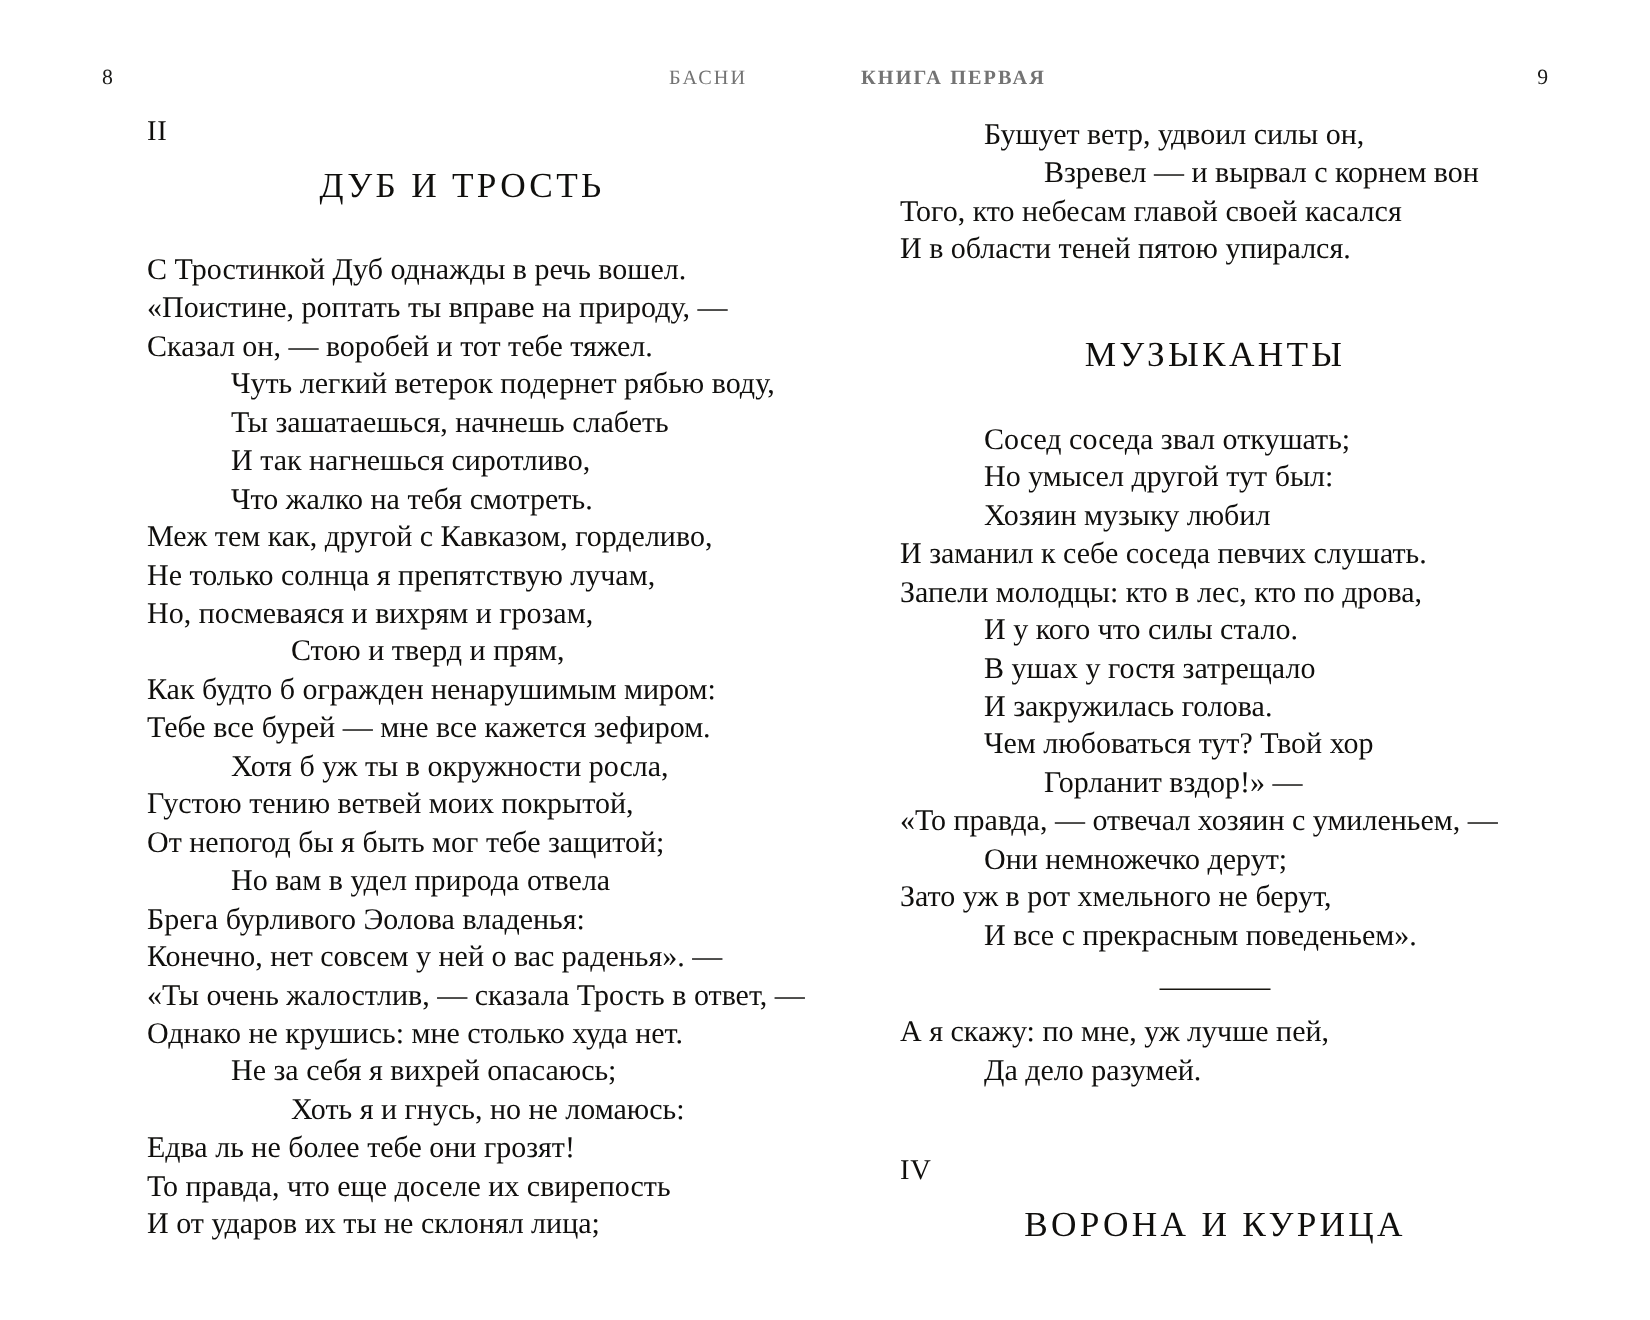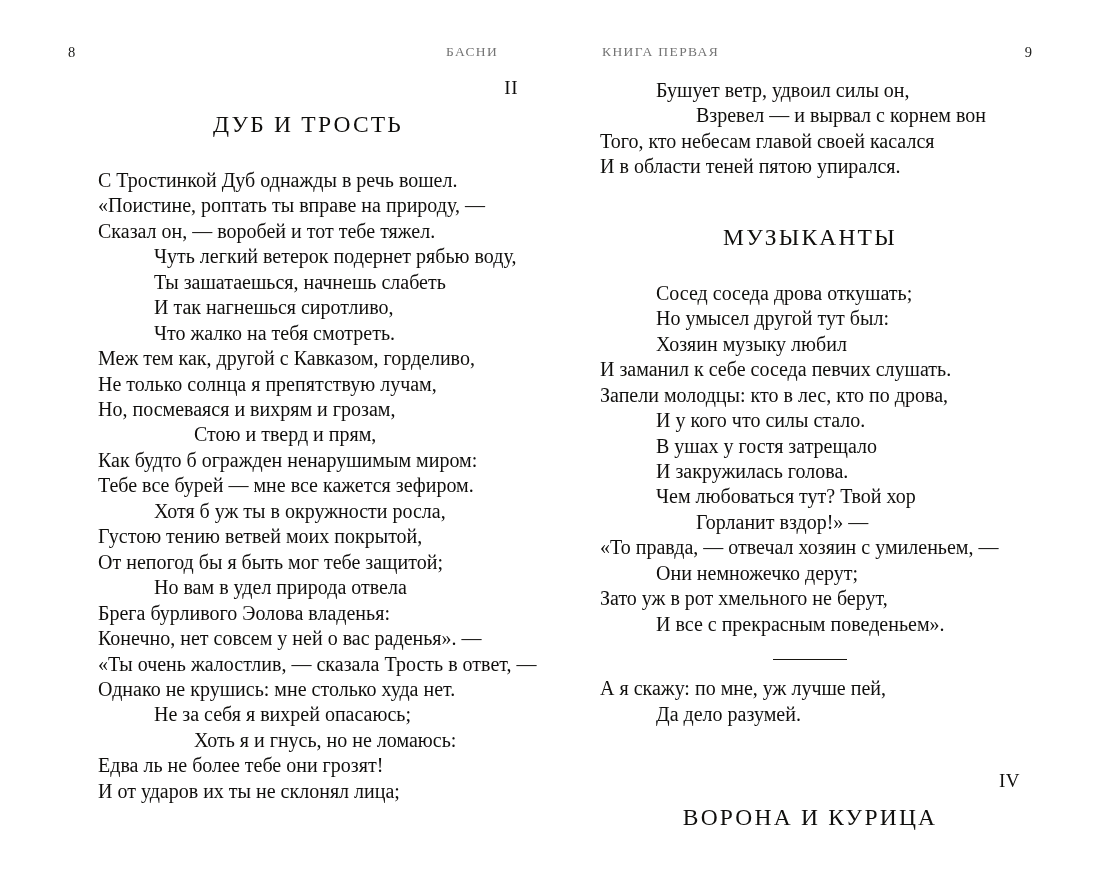--- a/index.html
+++ b/index.html
@@ -28,36 +28,36 @@
   }
   .folio {
     position: absolute;
     top: 44px;
     font-size: 14.5px;
     color: #1a1a18;
   }
   #folio-left  { left: 68px; }
   #folio-right { right: 68px; }
   #head-verso  { left: 446px; }
-  #head-recto  { left: 602px; }
+  #head-recto  { left: 574px; font-weight: bold; }
 
   
   .page {
     position: absolute;
     top: 78px;
     width: 420px;
   }
   #page-verso { left: 98px; }
   #page-recto { left: 600px; }
 
   
   .fable { margin: 0; }
 
   .fable-number {
-    text-align: right;
+    text-align: left;
     font-size: 19px;
     letter-spacing: 0.5px;
     margin: 0 0 12px 0;
     line-height: 1.1;
   }
   .fable-title {
     text-align: center;
     font-size: 23.5px;
     letter-spacing: 2.2px;
     margin: 0 0 30px 0;
@@ -125,40 +125,41 @@
           <div class="line i0">Густою тению ветвей моих покрытой,</div>
           <div class="line i0">От непогод бы я быть мог тебе защитой;</div>
           <div class="line i2">Но вам в удел природа отвела</div>
           <div class="line i0">Брега бурливого Эолова владенья:</div>
           <div class="line i0">Конечно, нет совсем у ней о вас раденья». —</div>
           <div class="line i0">«Ты очень жалостлив, — сказала Трость в ответ, —</div>
           <div class="line i0">Однако не крушись: мне столько худа нет.</div>
           <div class="line i2">Не за себя я вихрей опасаюсь;</div>
           <div class="line i3">Хоть я и гнусь, но не ломаюсь:</div>
           <div class="line i0">Едва ль не более тебе они грозят!</div>
+          <div class="line i0">То правда, что еще доселе их свирепость</div>
           <div class="line i0">И от ударов их ты не склонял лица;</div>
         </div>
     </div>
   </div>
 
   <div class="page" id="page-recto">
 
     <div class="verse">
         <div class="line i2">Бушует ветр, удвоил силы он,</div>
         <div class="line i3">Взревел — и вырвал с корнем вон</div>
         <div class="line i0">Того, кто небесам главой своей касался</div>
         <div class="line i0">И в области теней пятою упирался.</div>
       </div>
 
     <div class="gap-lg"></div>
 
     <div class="fable">
       <div class="fable-title">МУЗЫКАНТЫ</div>
       <div class="verse">
-          <div class="line i2">Сосед соседа дрова откушать;</div>
+          <div class="line i2">Сосед соседа звал откушать;</div>
           <div class="line i2">Но умысел другой тут был:</div>
           <div class="line i2">Хозяин музыку любил</div>
           <div class="line i0">И заманил к себе соседа певчих слушать.</div>
           <div class="line i0">Запели молодцы: кто в лес, кто по дрова,</div>
           <div class="line i2">И у кого что силы стало.</div>
           <div class="line i2">В ушах у гостя затрещало</div>
           <div class="line i2">И закружилась голова.</div>
           <div class="line i2">Чем любоваться тут? Твой хор</div>
           <div class="line i3">Горланит вздор!» —</div>
           <div class="line i0">«То правда, — отвечал хозяин с умиленьем, —</div>

